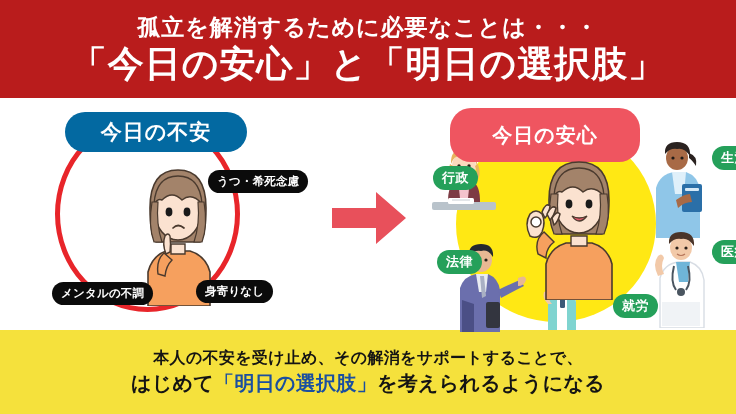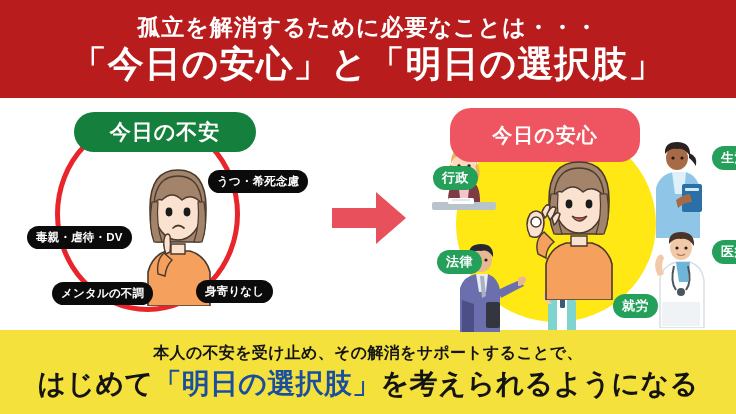--- a/index.html
+++ b/index.html
@@ -61,23 +61,23 @@
   }
   .red-ring {
     position: absolute;
     left: 55px; top: 18px;
     width: 185px; height: 196px;
     border: 5px solid #e8252a;
     border-radius: 50%;
   }
   .badge-anxiety {
     position: absolute;
-    left: 74px; top: 14px;
+    left: 65px; top: 14px;
     width: 182px; height: 40px;
-    background: #15803d;
+    background: #0369a1;
     border-radius: 20px;
     display: flex; align-items: center; justify-content: center;
     z-index: 6;
   }
   .badge-anxiety span {
     color: #ffffff;
     font-size: 21px;
     font-weight: bold;
     letter-spacing: 1px;
   }
@@ -192,21 +192,21 @@
   .footer-line1 {
     color: #141414;
     font-size: 16px;
     font-weight: bold;
     line-height: 1.25;
     letter-spacing: 0.3px;
     white-space: nowrap;
   }
   .footer-line2 {
     color: #141414;
-    font-size: 28px;
+    font-size: 20px;
     font-weight: bold;
     line-height: 1.25;
     letter-spacing: 0.3px;
     white-space: nowrap;
     margin-top: 3px;
   }
   .footer-accent { color: #1a4fa0; }
 </style>
 </head>
 <body>
@@ -245,23 +245,20 @@
 
         <ellipse cx="37" cy="56" rx="3.4" ry="4.4" fill="#1a1a1a"></ellipse>
         <ellipse cx="55" cy="56" rx="3.4" ry="4.4" fill="#1a1a1a"></ellipse>
 
         <path d="M41 72 Q46 67 52 72" fill="none" stroke="#4a3a2e" stroke-width="1.7" stroke-linecap="round"></path>
 
         <path d="M34 98 Q30 88 33 80 Q36 76 38 80 Q39 88 38 96 Z" fill="#fbe2d0" stroke="#4a3a2e" stroke-width="1.4"></path>
         <path d="M26 118 Q24 104 32 97 L40 104 Q34 110 33 120 Z" fill="#f6a05e" stroke="#4a3a2e" stroke-width="1.4"></path>
       </svg>
 
-      <div class="pill-dark p-abuse">
-        <span>毒親・虐待・DV</span>
-      </div>
       <div class="pill-dark p-mental">
         <span>メンタルの不調</span>
       </div>
       <div class="pill-dark p-utsu">
         <span>うつ・希死念慮</span>
       </div>
       <div class="pill-dark p-alone">
         <span>身寄りなし</span>
       </div>
     </div>

